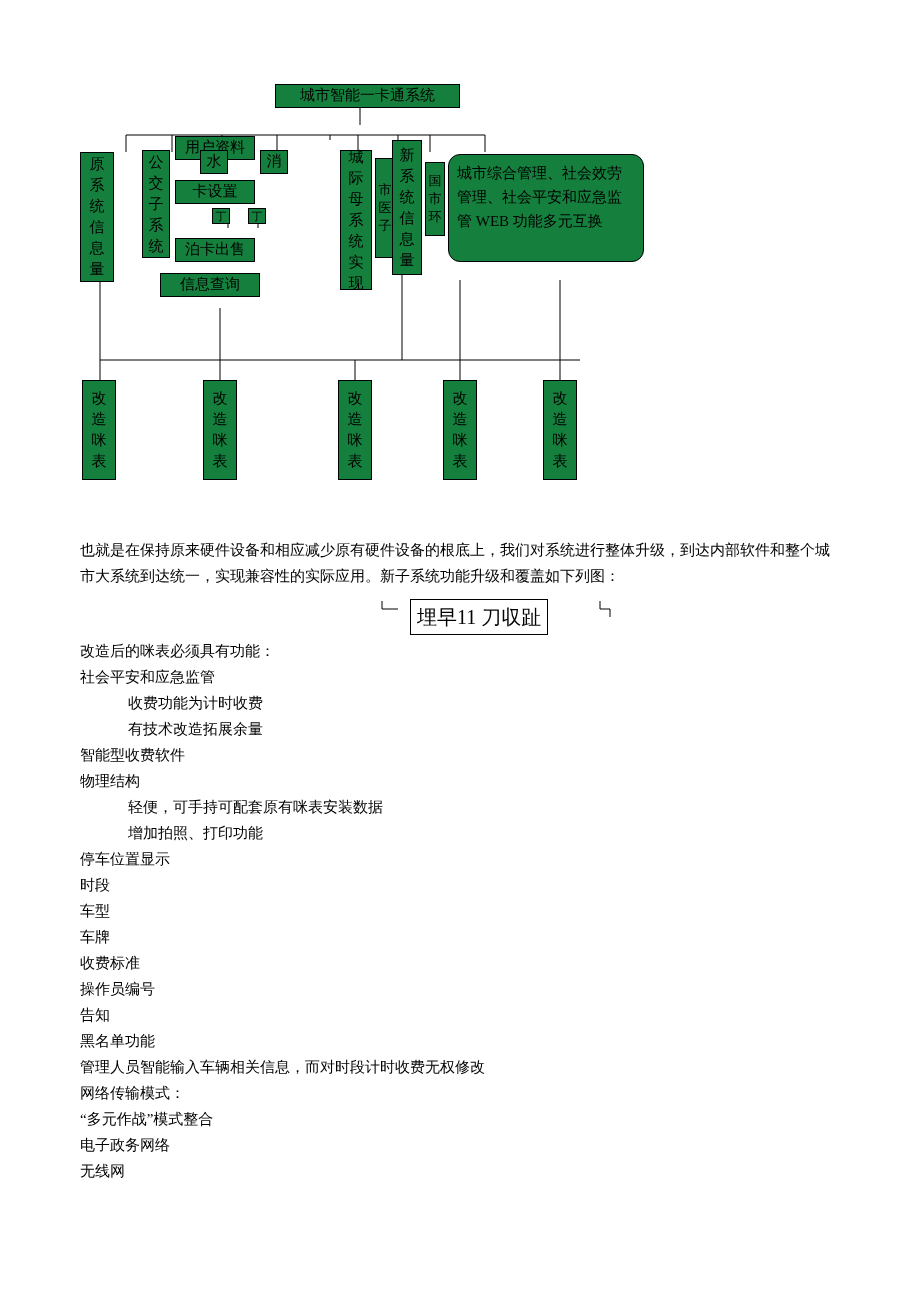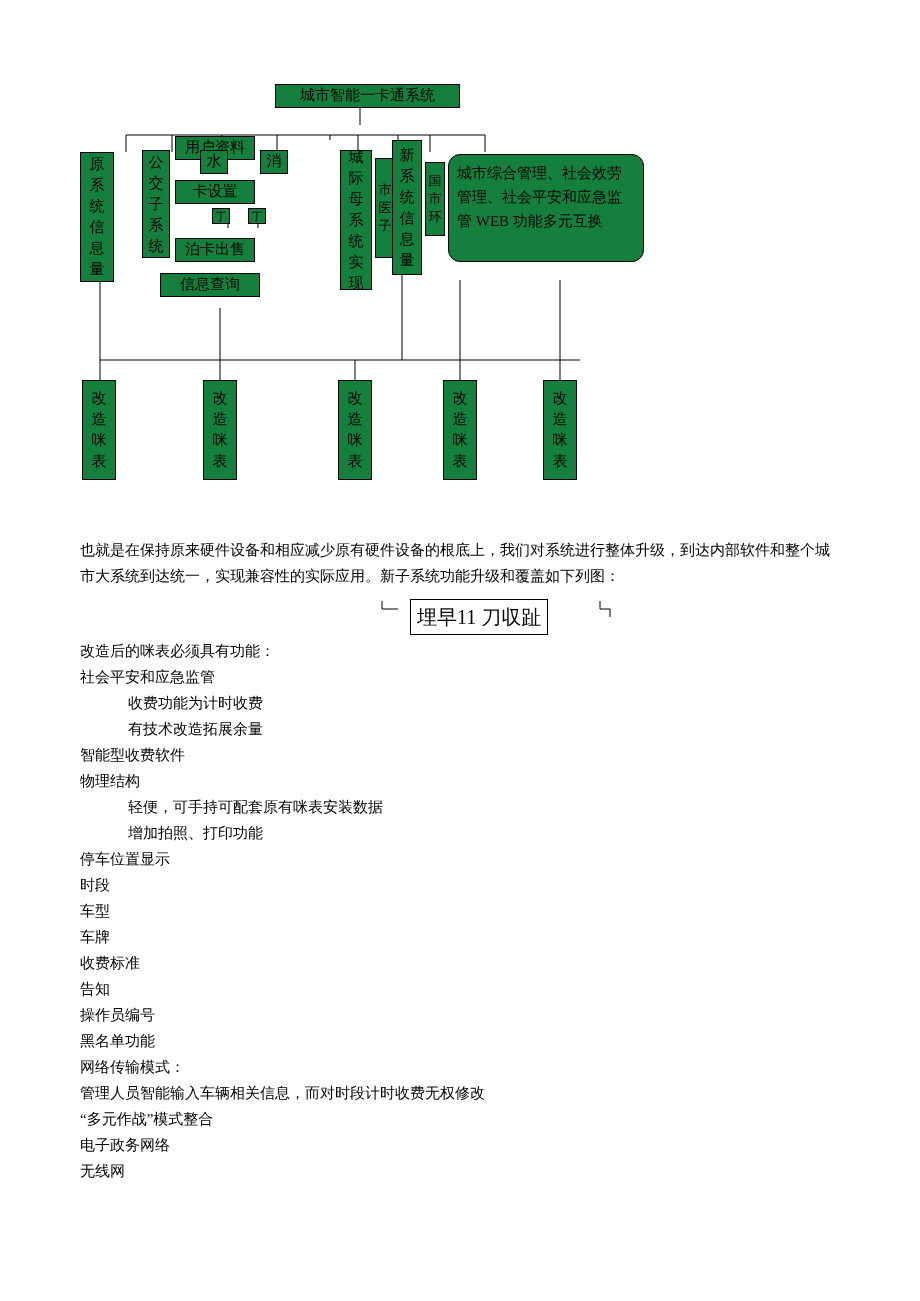--- a/index.html
+++ b/index.html
@@ -254,23 +254,23 @@
     <div class="line indent1">有技术改造拓展余量</div>
     <div class="line">智能型收费软件</div>
     <div class="line">物理结构</div>
     <div class="line indent1">轻便，可手持可配套原有咪表安装数据</div>
     <div class="line indent1">增加拍照、打印功能</div>
     <div class="line">停车位置显示</div>
     <div class="line">时段</div>
     <div class="line">车型</div>
     <div class="line">车牌</div>
     <div class="line">收费标准</div>
+    <div class="line">操作员编号</div>
     <div class="line">告知</div>
-    <div class="line">操作员编号</div>
     <div class="line">黑名单功能</div>
+    <div class="line">管理人员智能输入车辆相关信息，而对时段计时收费无权修改</div>
     <div class="line">网络传输模式：</div>
-    <div class="line">管理人员智能输入车辆相关信息，而对时段计时收费无权修改</div>
     <div class="line">“多元作战”模式整合</div>
     <div class="line">电子政务网络</div>
     <div class="line">无线网</div>
   </div>
 
 </div>
 
 </body></html>

